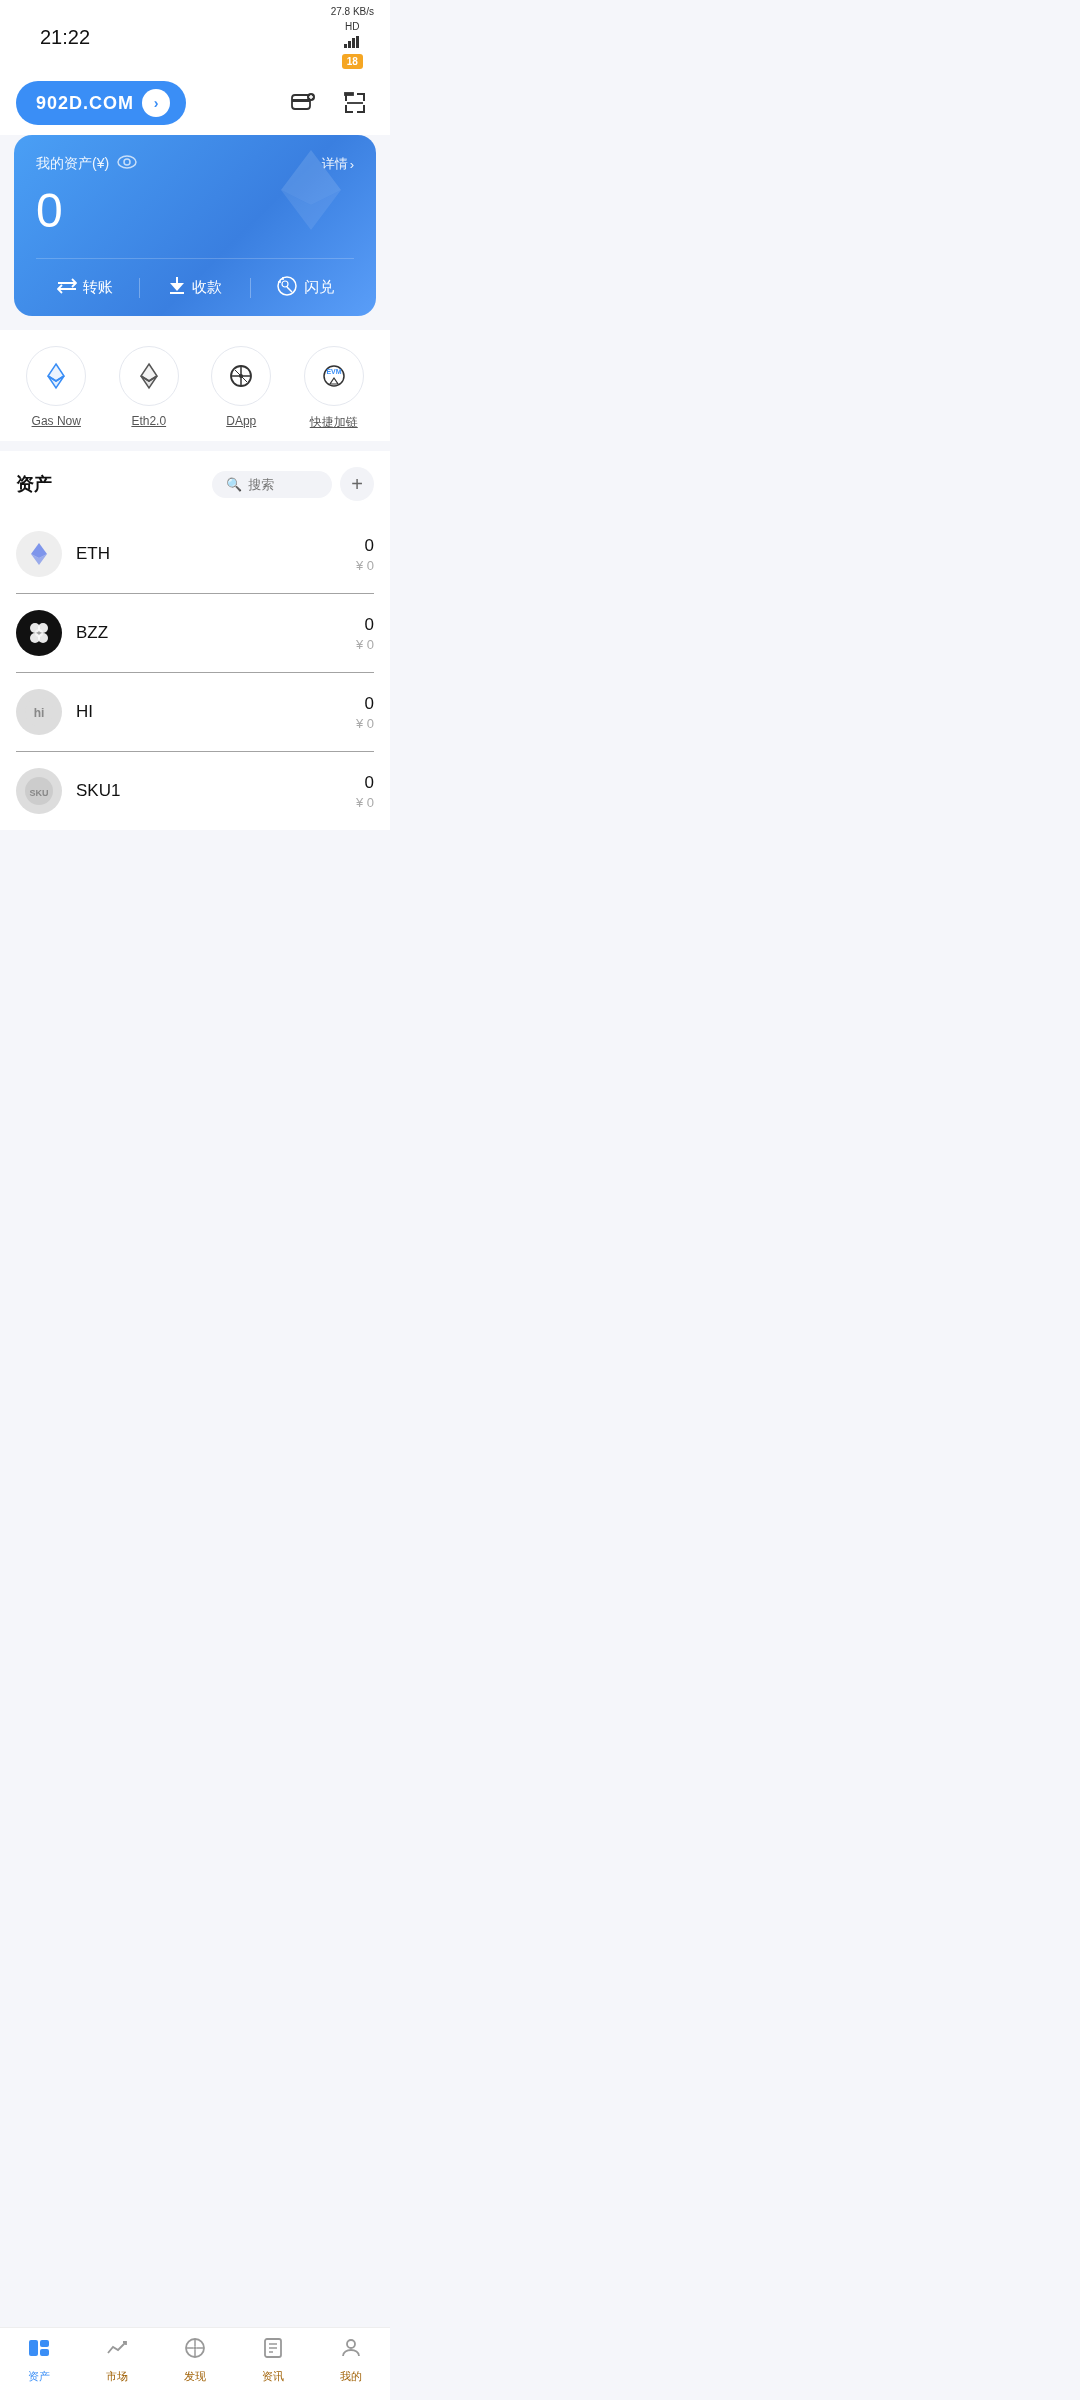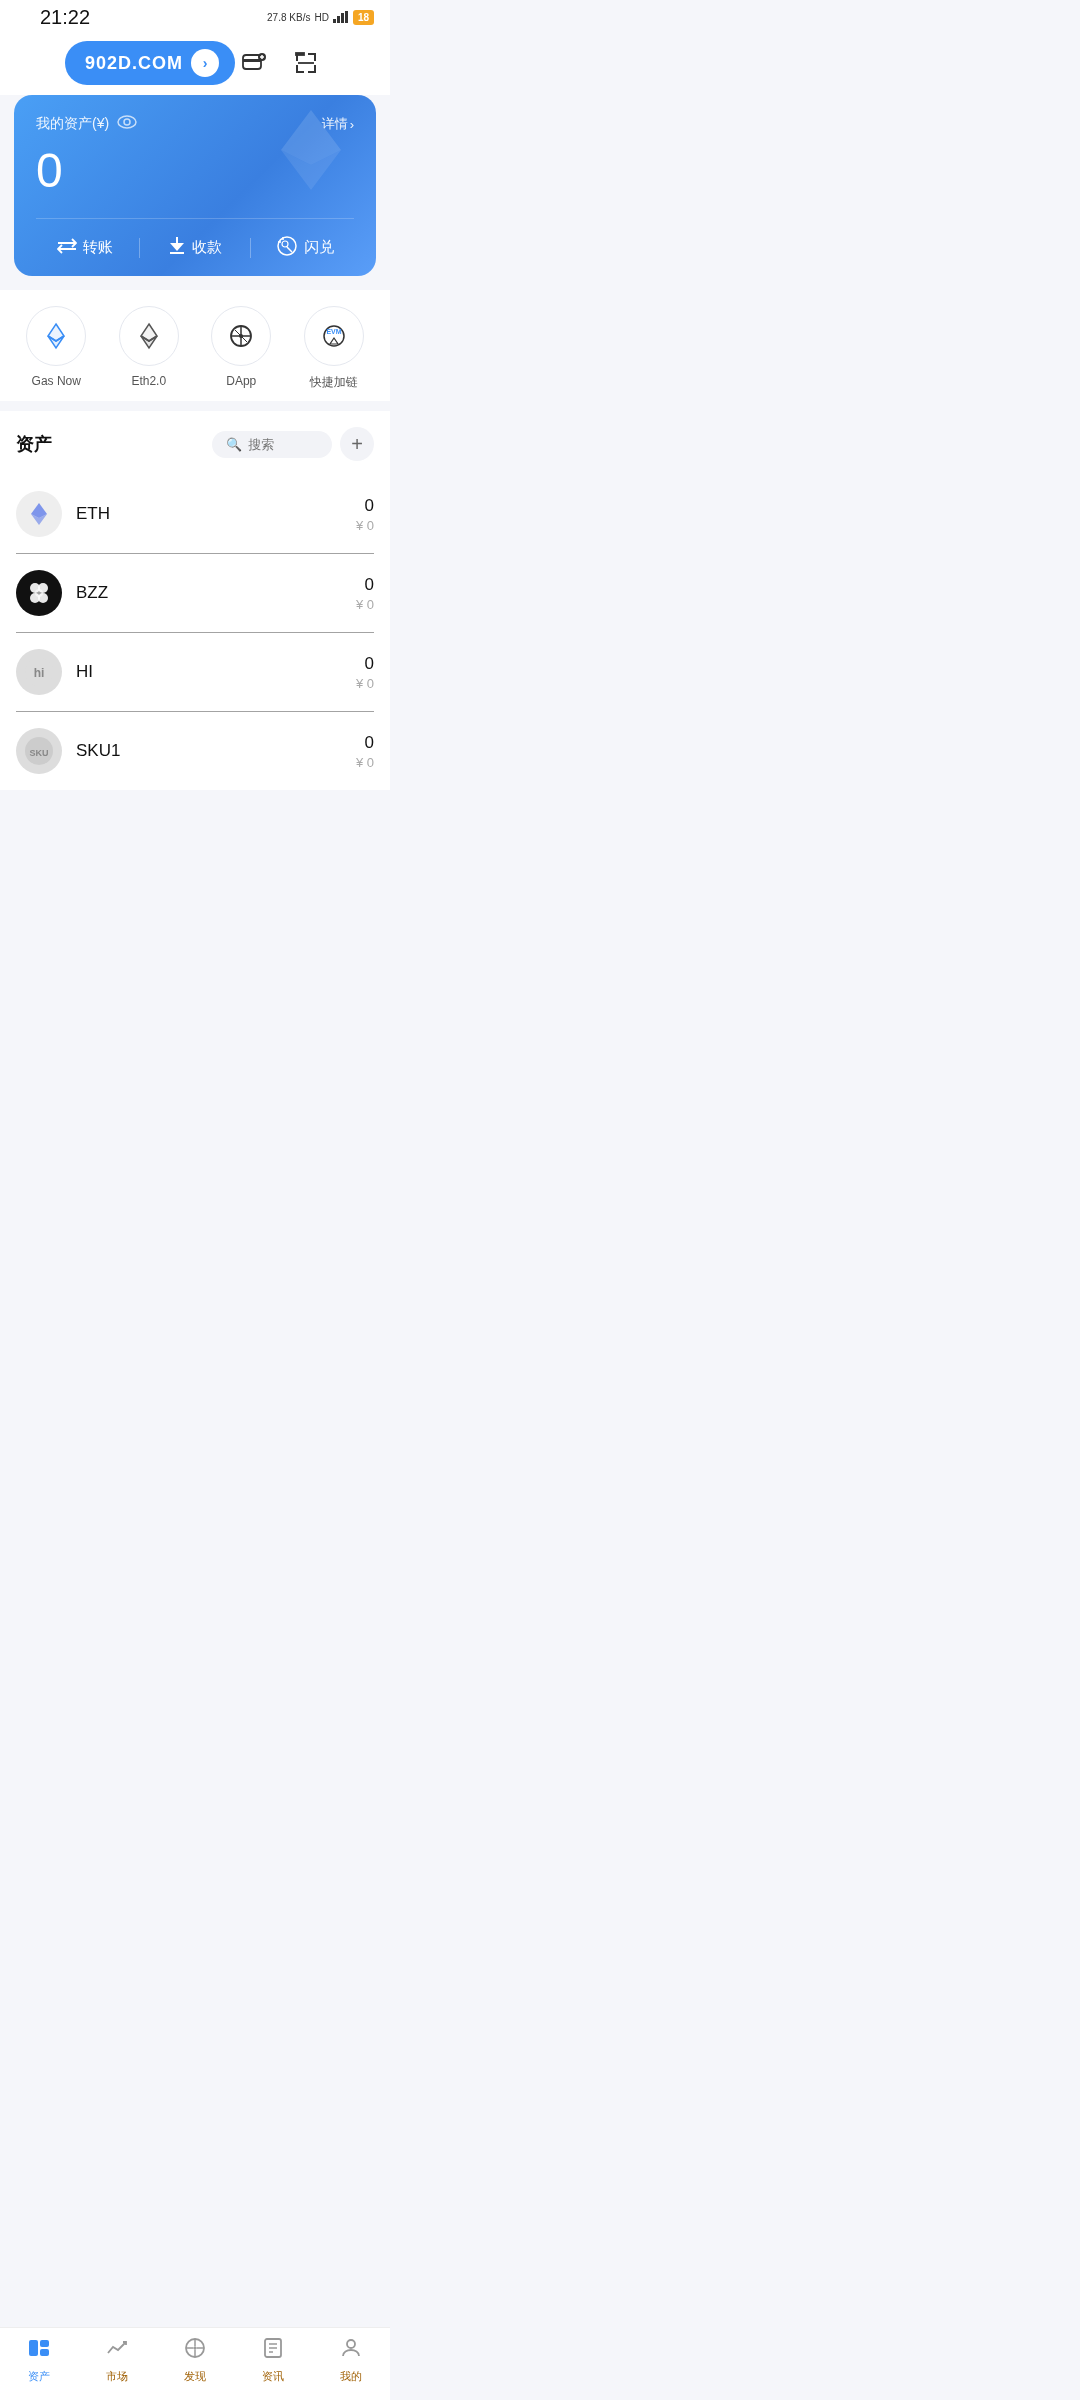--- a/index.html
+++ b/index.html
@@ -26,34 +26,35 @@
       font-weight: 400;
       color: #111;
       margin-left: 24px;
     }
     .status-icons {
       display: flex;
       align-items: center;
       gap: 4px;
       font-size: 10px;
       color: #333;
+      flex-direction: column;
     }
     .battery-box {
       background: #f5a623;
       border-radius: 3px;
       padding: 2px 5px;
       color: #fff;
       font-size: 10px;
       font-weight: bold;
     }
 
     
     .top-nav {
       display: flex;
-      justify-content: center;
+      justify-content: space-between;
       align-items: center;
       padding: 8px 16px 10px;
       background: #fff;
     }
     .brand-btn {
       display: flex;
       align-items: center;
       background: #3a8ef6;
       border-radius: 30px;
       padding: 8px 16px 8px 20px;
@@ -192,20 +193,21 @@
       border-radius: 50%;
       border: 1.5px solid #e5e8ef;
       background: #fff;
       display: flex;
       align-items: center;
       justify-content: center;
     }
     .quick-label {
       font-size: 12px;
       color: #555;
+      text-decoration: underline;
     }
 
     
     .assets-section {
       background: #fff;
       padding: 16px 16px 0;
     }
     .assets-header {
       display: flex;
       justify-content: space-between;

